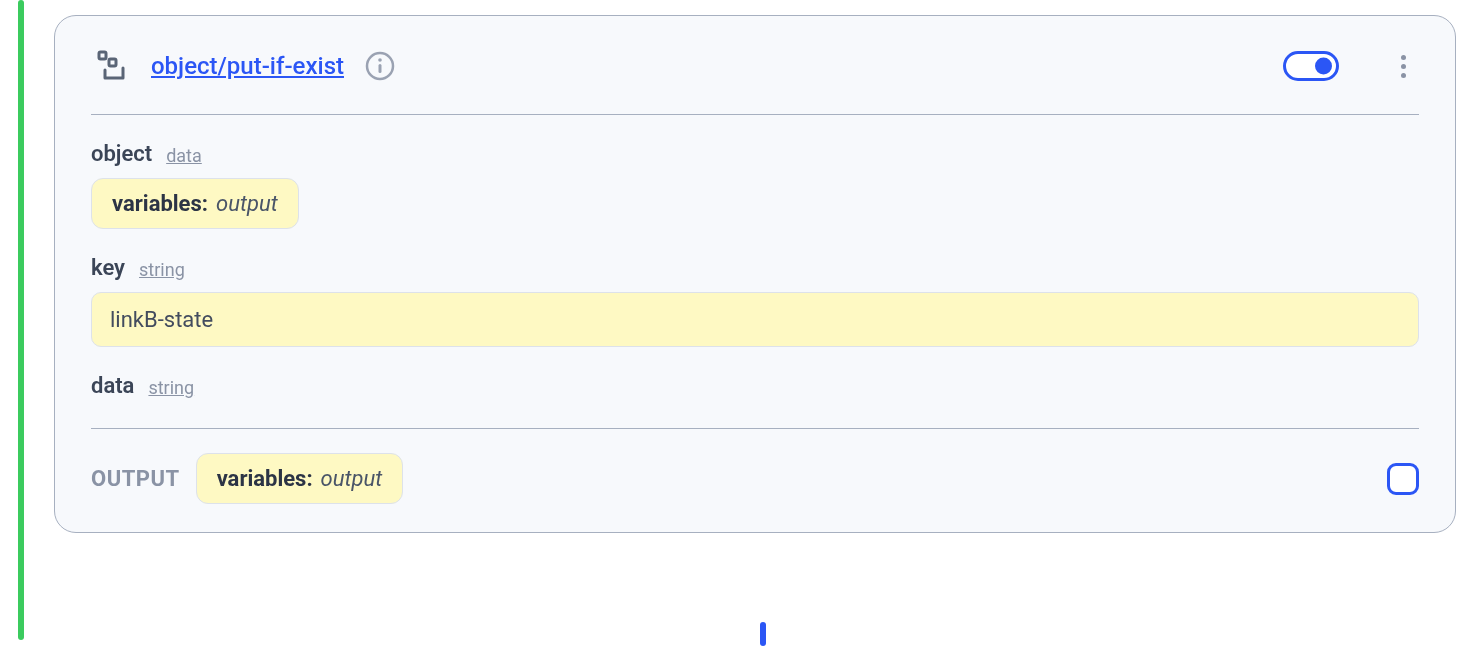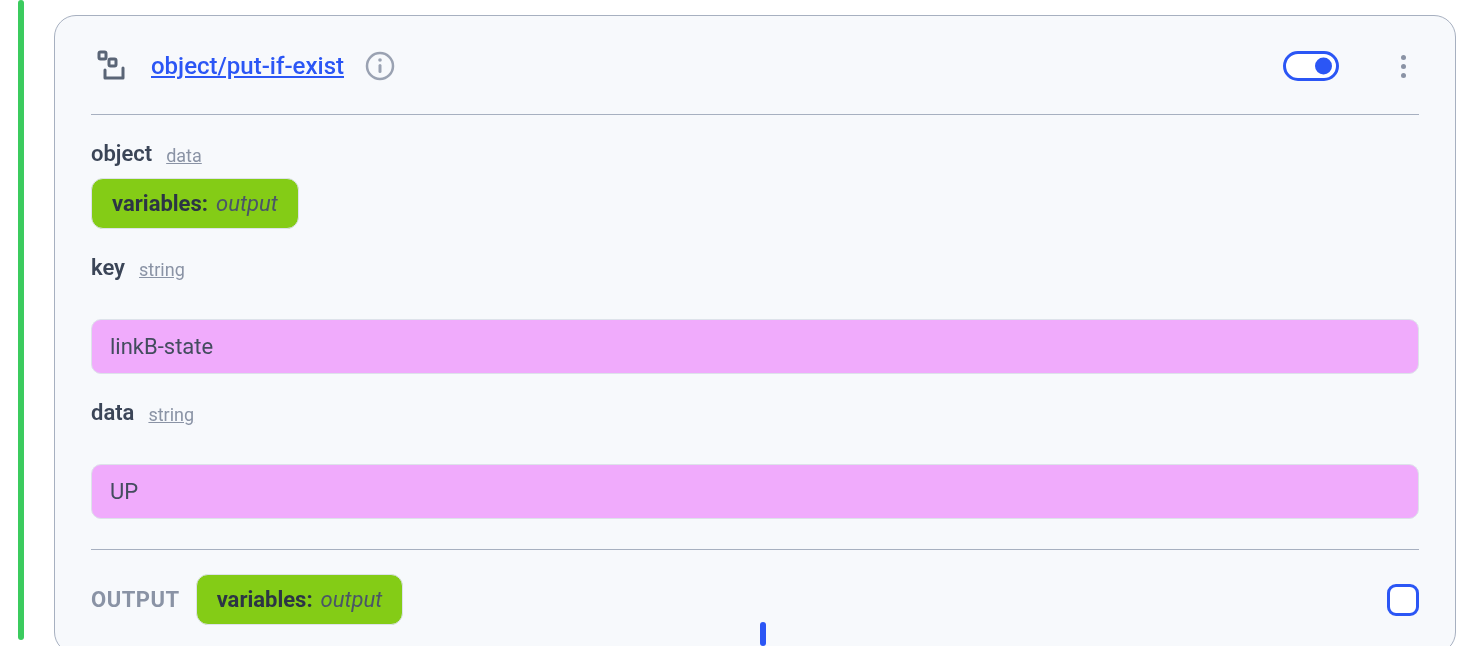--- a/index.html
+++ b/index.html
@@ -113,46 +113,45 @@
       font-size: 18px;
       font-weight: 400;
       color: #8A93A5;
       text-decoration: underline;
       cursor: pointer;
     }
     .chip {
       display: inline-flex;
       align-items: baseline;
       gap: 8px;
-      background: #84cc16;
+      background: #fef9c3;
       border: 1px solid #DDE2EA;
       border-radius: 12px;
       padding: 12px 20px;
     }
     .chip-label {
       font-size: 22px;
       font-weight: 700;
       color: #2C3445;
     }
     .chip-value {
       font-size: 22px;
       font-style: italic;
       font-weight: 400;
       color: #4A5568;
     }
     .text-input {
       width: 100%;
-      background: #f0abfc;
+      background: #fef9c3;
       border: 1px solid #DDE2EA;
       border-radius: 10px;
       padding: 14px 18px;
       font-size: 22px;
       color: #434C5E;
       font-family: inherit;
-      margin-top: 27px;
     }
     .divider {
       margin-top: 30px;
       border: none;
       border-top: 1px solid #A7B0C0;
     }
     .output-row {
       margin-top: 24px;
       display: flex;
       align-items: center;
@@ -233,21 +232,20 @@
       <a class="field-type">string</a>
     </div>
     <input type="text" class="text-input" value="linkB-state" style="">
   </div>
 
   <div class="field-row">
     <div class="field-labels">
       <span class="field-name">data</span>
       <a class="field-type">string</a>
     </div>
-    <input type="text" class="text-input" value="UP" style="">
   </div>
 
   <hr class="divider">
 
   <div class="output-row">
     <span class="output-label">OUTPUT</span>
     <div class="chip">
       <span class="chip-label">variables:</span>
       <span class="chip-value">output</span>
     </div>

